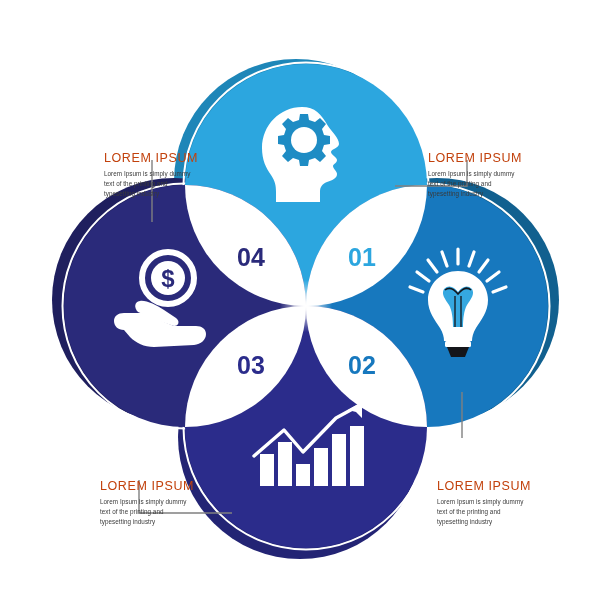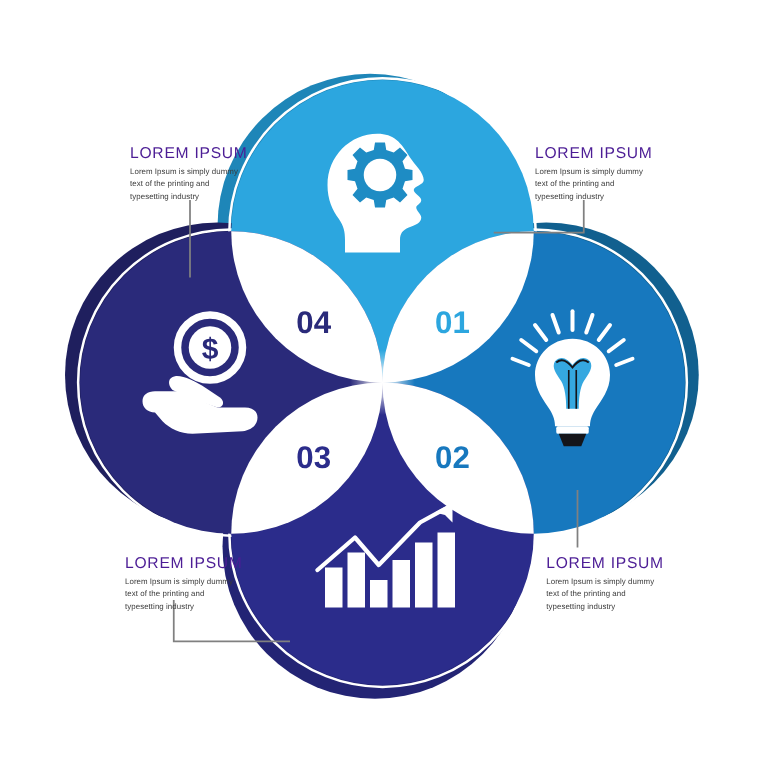--- a/index.html
+++ b/index.html
@@ -9,24 +9,25 @@
     font-family:"Liberation Sans", sans-serif;
     overflow:hidden;
   }
   #stage { position:relative; width:612px; height:612px; }
   #diagram { position:absolute; left:0; top:0; }
 
   .label-block { position:absolute; }
   .label-title {
     font-size:12.5px;
     letter-spacing:0.6px;
-    color:#4c1d95;
+    color:#c2410c;
     font-weight:400;
     white-space:nowrap;
     line-height:1.1;
+    margin-top:36px;
   }
   .label-body {
     font-size:6.3px;
     line-height:1.62;
     color:#3a3a3a;
     width:96px;
     margin-top:3px;
     letter-spacing:0.05px;
   }
   .lbl-tl { left:104px; top:116px; }

